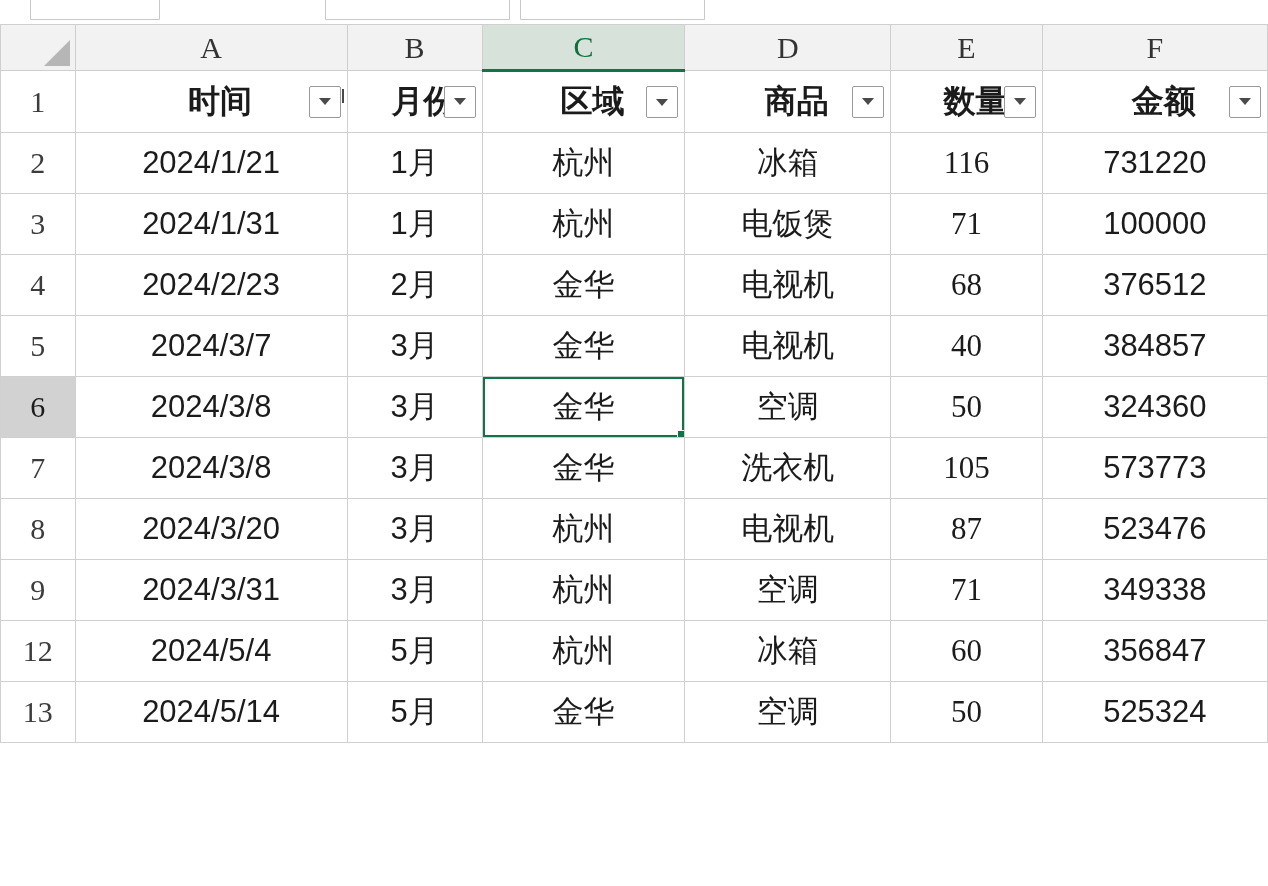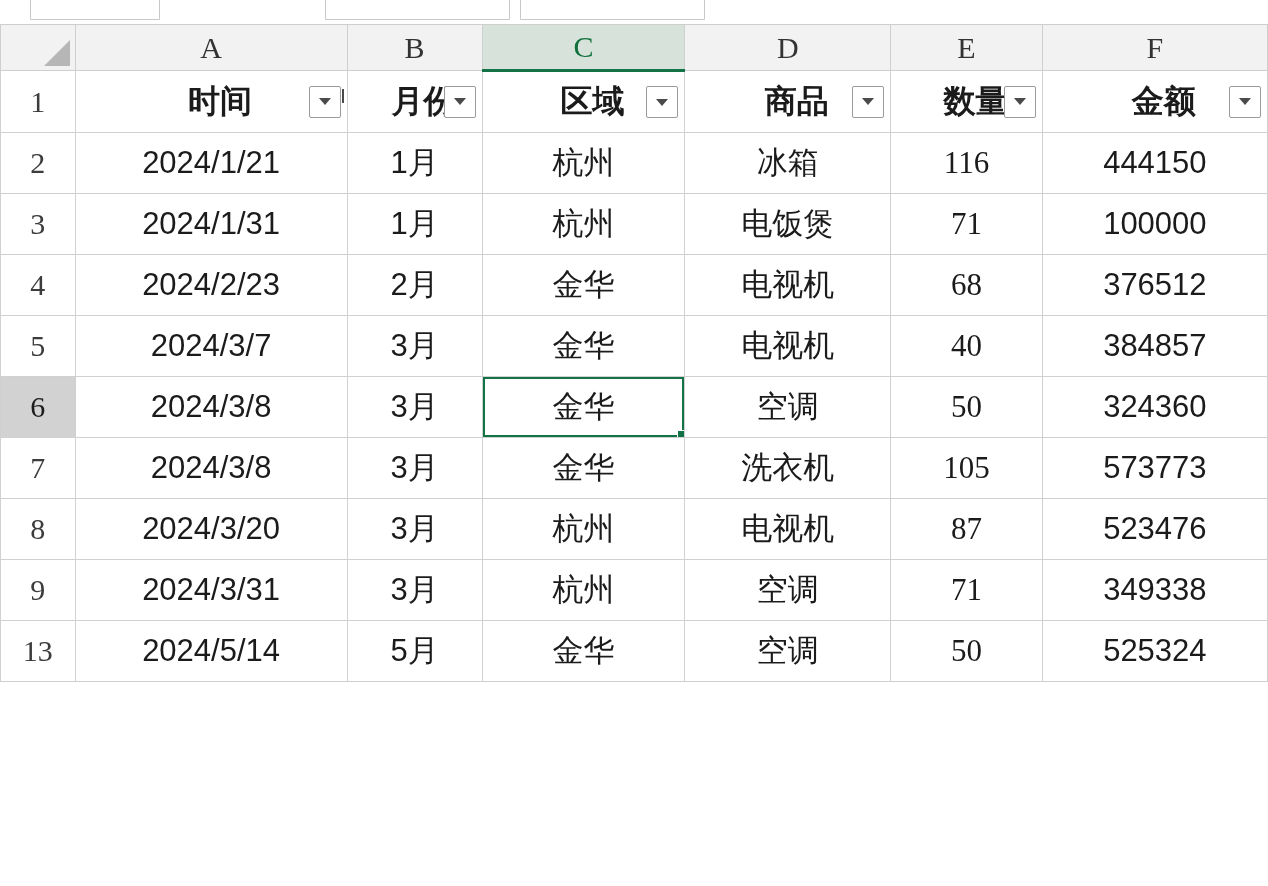--- a/index.html
+++ b/index.html
@@ -233,21 +233,21 @@
             <span class="filt"></span>
           </td>
         </tr>
         <tr>
           <td class="rowhead">2</td>
           <td class="cell cA">2024/1/21</td>
           <td class="cell cB">1月</td>
           <td class="cell cC">杭州</td>
           <td class="cell cD">冰箱</td>
           <td class="cell cE">116</td>
-          <td class="cell cF">444150</td>
+          <td class="cell cF">731220</td>
         </tr>
         <tr>
           <td class="rowhead">3</td>
           <td class="cell cA">2024/1/31</td>
           <td class="cell cB">1月</td>
           <td class="cell cC">杭州</td>
           <td class="cell cD">电饭煲</td>
           <td class="cell cE">71</td>
           <td class="cell cF">100000</td>
         </tr>
@@ -299,20 +299,29 @@
         <tr>
           <td class="rowhead">9</td>
           <td class="cell cA">2024/3/31</td>
           <td class="cell cB">3月</td>
           <td class="cell cC">杭州</td>
           <td class="cell cD">空调</td>
           <td class="cell cE">71</td>
           <td class="cell cF">349338</td>
         </tr>
         <tr>
+          <td class="rowhead">12</td>
+          <td class="cell cA">2024/5/4</td>
+          <td class="cell cB">5月</td>
+          <td class="cell cC">杭州</td>
+          <td class="cell cD">冰箱</td>
+          <td class="cell cE">60</td>
+          <td class="cell cF">356847</td>
+        </tr>
+        <tr>
           <td class="rowhead">13</td>
           <td class="cell cA">2024/5/14</td>
           <td class="cell cB">5月</td>
           <td class="cell cC">金华</td>
           <td class="cell cD">空调</td>
           <td class="cell cE">50</td>
           <td class="cell cF">525324</td>
         </tr>
       </tbody>
   </table>

